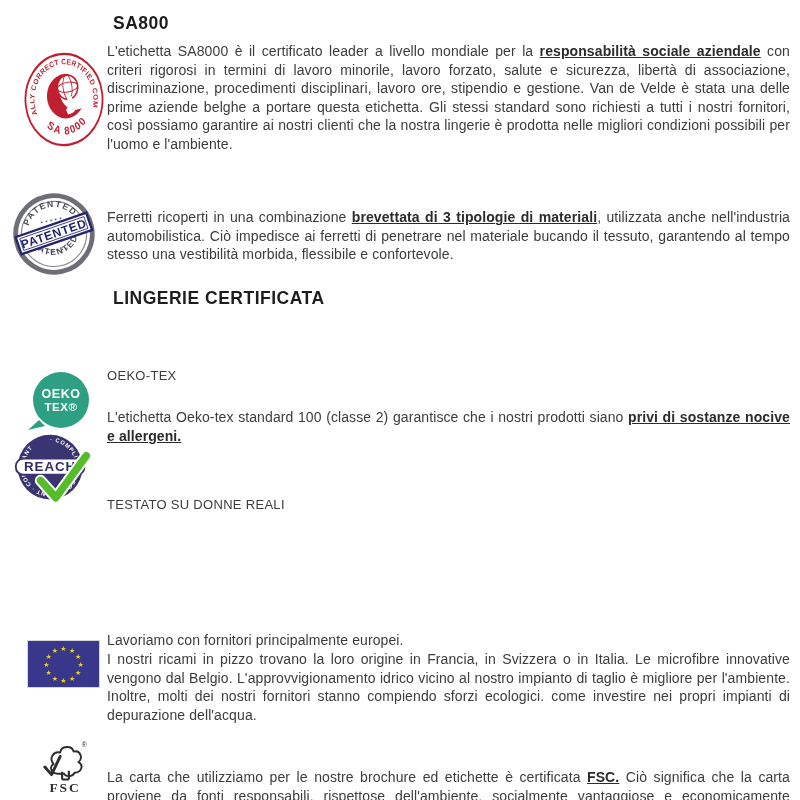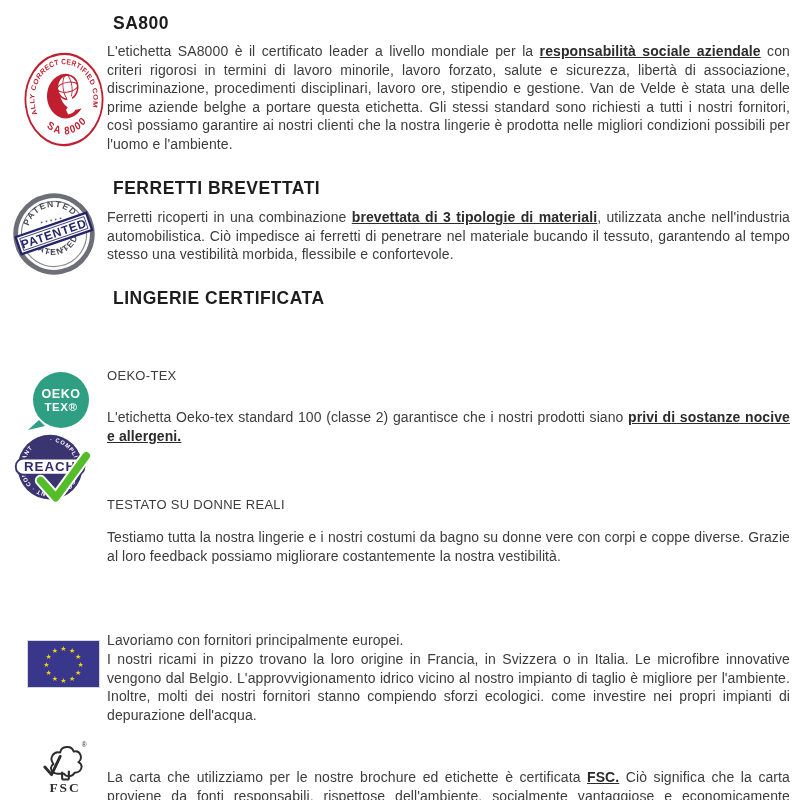--- a/index.html
+++ b/index.html
@@ -39,21 +39,20 @@
       <circle cx="57" cy="50" r="3.2" fill="#ffffff"></circle>
       <path d="M 51 61 Q 57 53 63 61 Q 61 66 53 66 Z" fill="#ffffff"></path>
       <text font-size="11.5" font-weight="bold" fill="#c01f2f" letter-spacing="1.6">
         <textPath href="#sa-bot" startOffset="50%" text-anchor="middle">SA 8000</textPath>
       </text>
     </g>
   </svg>
 
   <div class="para" style="top:42px;"><span>L'etichetta SA8000 è il certificato leader a livello mondiale per la </span><b>responsabilità sociale aziendale</b><span> con criteri rigorosi in termini di lavoro minorile, lavoro forzato, salute e sicurezza, libertà di associazione, discriminazione, procedimenti disciplinari, lavoro ore, stipendio e gestione. Van de Velde è stata una delle prime aziende belghe a portare questa etichetta.  Gli stessi standard sono richiesti a tutti i nostri fornitori, così possiamo garantire ai nostri clienti che la nostra lingerie è prodotta nelle migliori condizioni possibili per l'uomo e l'ambiente.</span></div>
 
-  <div class="h1" style="top:178px;">FERRETTI BREVETTATI</div>
 
   <svg class="logo" style="left:4px;top:190px;" width="100" height="88" viewBox="0 0 104 92">
     <g transform="rotate(-12 52 46)">
       <circle cx="52" cy="46" r="40" fill="none" stroke="#55555f" stroke-width="5" opacity="0.85"></circle>
       <circle cx="52" cy="46" r="34" fill="none" stroke="#55555f" stroke-width="1.2" opacity="0.7"></circle>
       <defs>
         <path id="pat-top" d="M 28 57 A 27 27 0 1 1 76 57" fill="none"></path>
         <path id="pat-bot" d="M 27 51 A 27 27 0 0 0 77 51" fill="none"></path>
       </defs>
       <text font-size="9" font-weight="bold" fill="#4c4c58" letter-spacing="1.5">
@@ -96,21 +95,20 @@
       <textPath href="#reach-ring" startOffset="0%">· COMPLIANT · COMPLIANT · COMPLIANT</textPath>
     </text>
     <rect x="4" y="28" width="72" height="17" rx="8" fill="#ffffff" stroke="#3a3470" stroke-width="2"></rect>
     <text x="40" y="41" text-anchor="middle" font-size="14" font-weight="bold" fill="#312c68" letter-spacing="1">REACH</text>
     <path d="M 30 51 L 46 69 L 78 25" fill="none" stroke="#ffffff" stroke-width="12" stroke-linecap="round" stroke-linejoin="round"></path>
     <path d="M 30 51 L 46 69 L 78 25" fill="none" stroke="#56bd2a" stroke-width="8" stroke-linecap="round" stroke-linejoin="round"></path>
   </svg>
 
 
   <div class="sublabel" style="top:497px;">TESTATO SU DONNE REALI</div>
-  <div class="para" style="top:528px;">Testiamo tutta la nostra lingerie e i nostri costumi da bagno su donne vere con corpi e coppe diverse. Grazie al loro feedback possiamo migliorare costantemente la nostra vestibilità.</div>
 
   <div class="eu-flag">
       <span class="eu-star" style="left: 50%; top: 15%;">★</span>
       <span class="eu-star" style="left: 62%; top: 19.6891%;">★</span>
       <span class="eu-star" style="left: 70.7846%; top: 32.5%;">★</span>
       <span class="eu-star" style="left: 74%; top: 50%;">★</span>
       <span class="eu-star" style="left: 70.7846%; top: 67.5%;">★</span>
       <span class="eu-star" style="left: 62%; top: 80.3109%;">★</span>
       <span class="eu-star" style="left: 50%; top: 85%;">★</span>
       <span class="eu-star" style="left: 38%; top: 80.3109%;">★</span>

